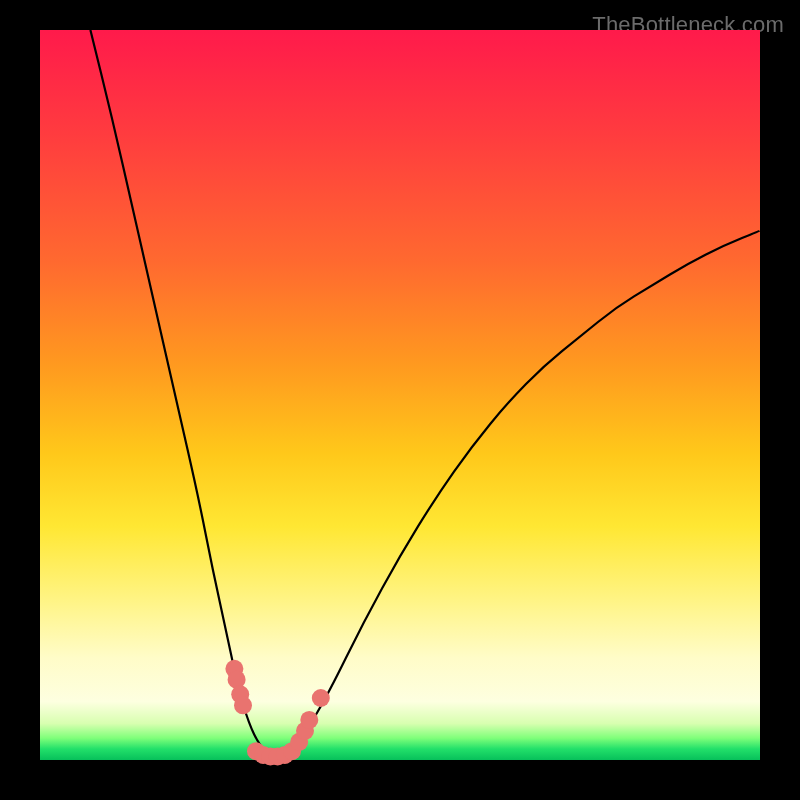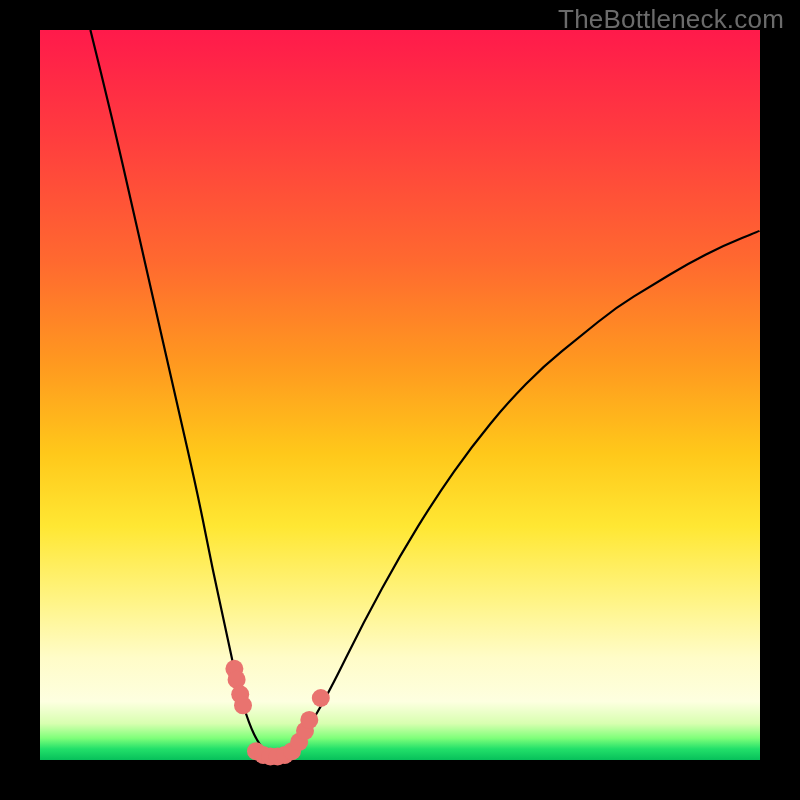--- a/index.html
+++ b/index.html
@@ -41,24 +41,24 @@
     );
   }
   svg.curve {
     position: absolute;
     left: 0; top: 0;
     width: 720px; height: 730px;
     overflow: visible;
   }
   .watermark {
     position: absolute;
-    top: 4px;
+    top: 12px;
     right: 16px;
     color: #6b6b6b;
-    font-size: 26px;
+    font-size: 22px;
     letter-spacing: 0.2px;
     user-select: none;
   }
 </style>
 </head>
 <body>
 
 <div class="frame">
 
   <div class="watermark">TheBottleneck.com</div>

